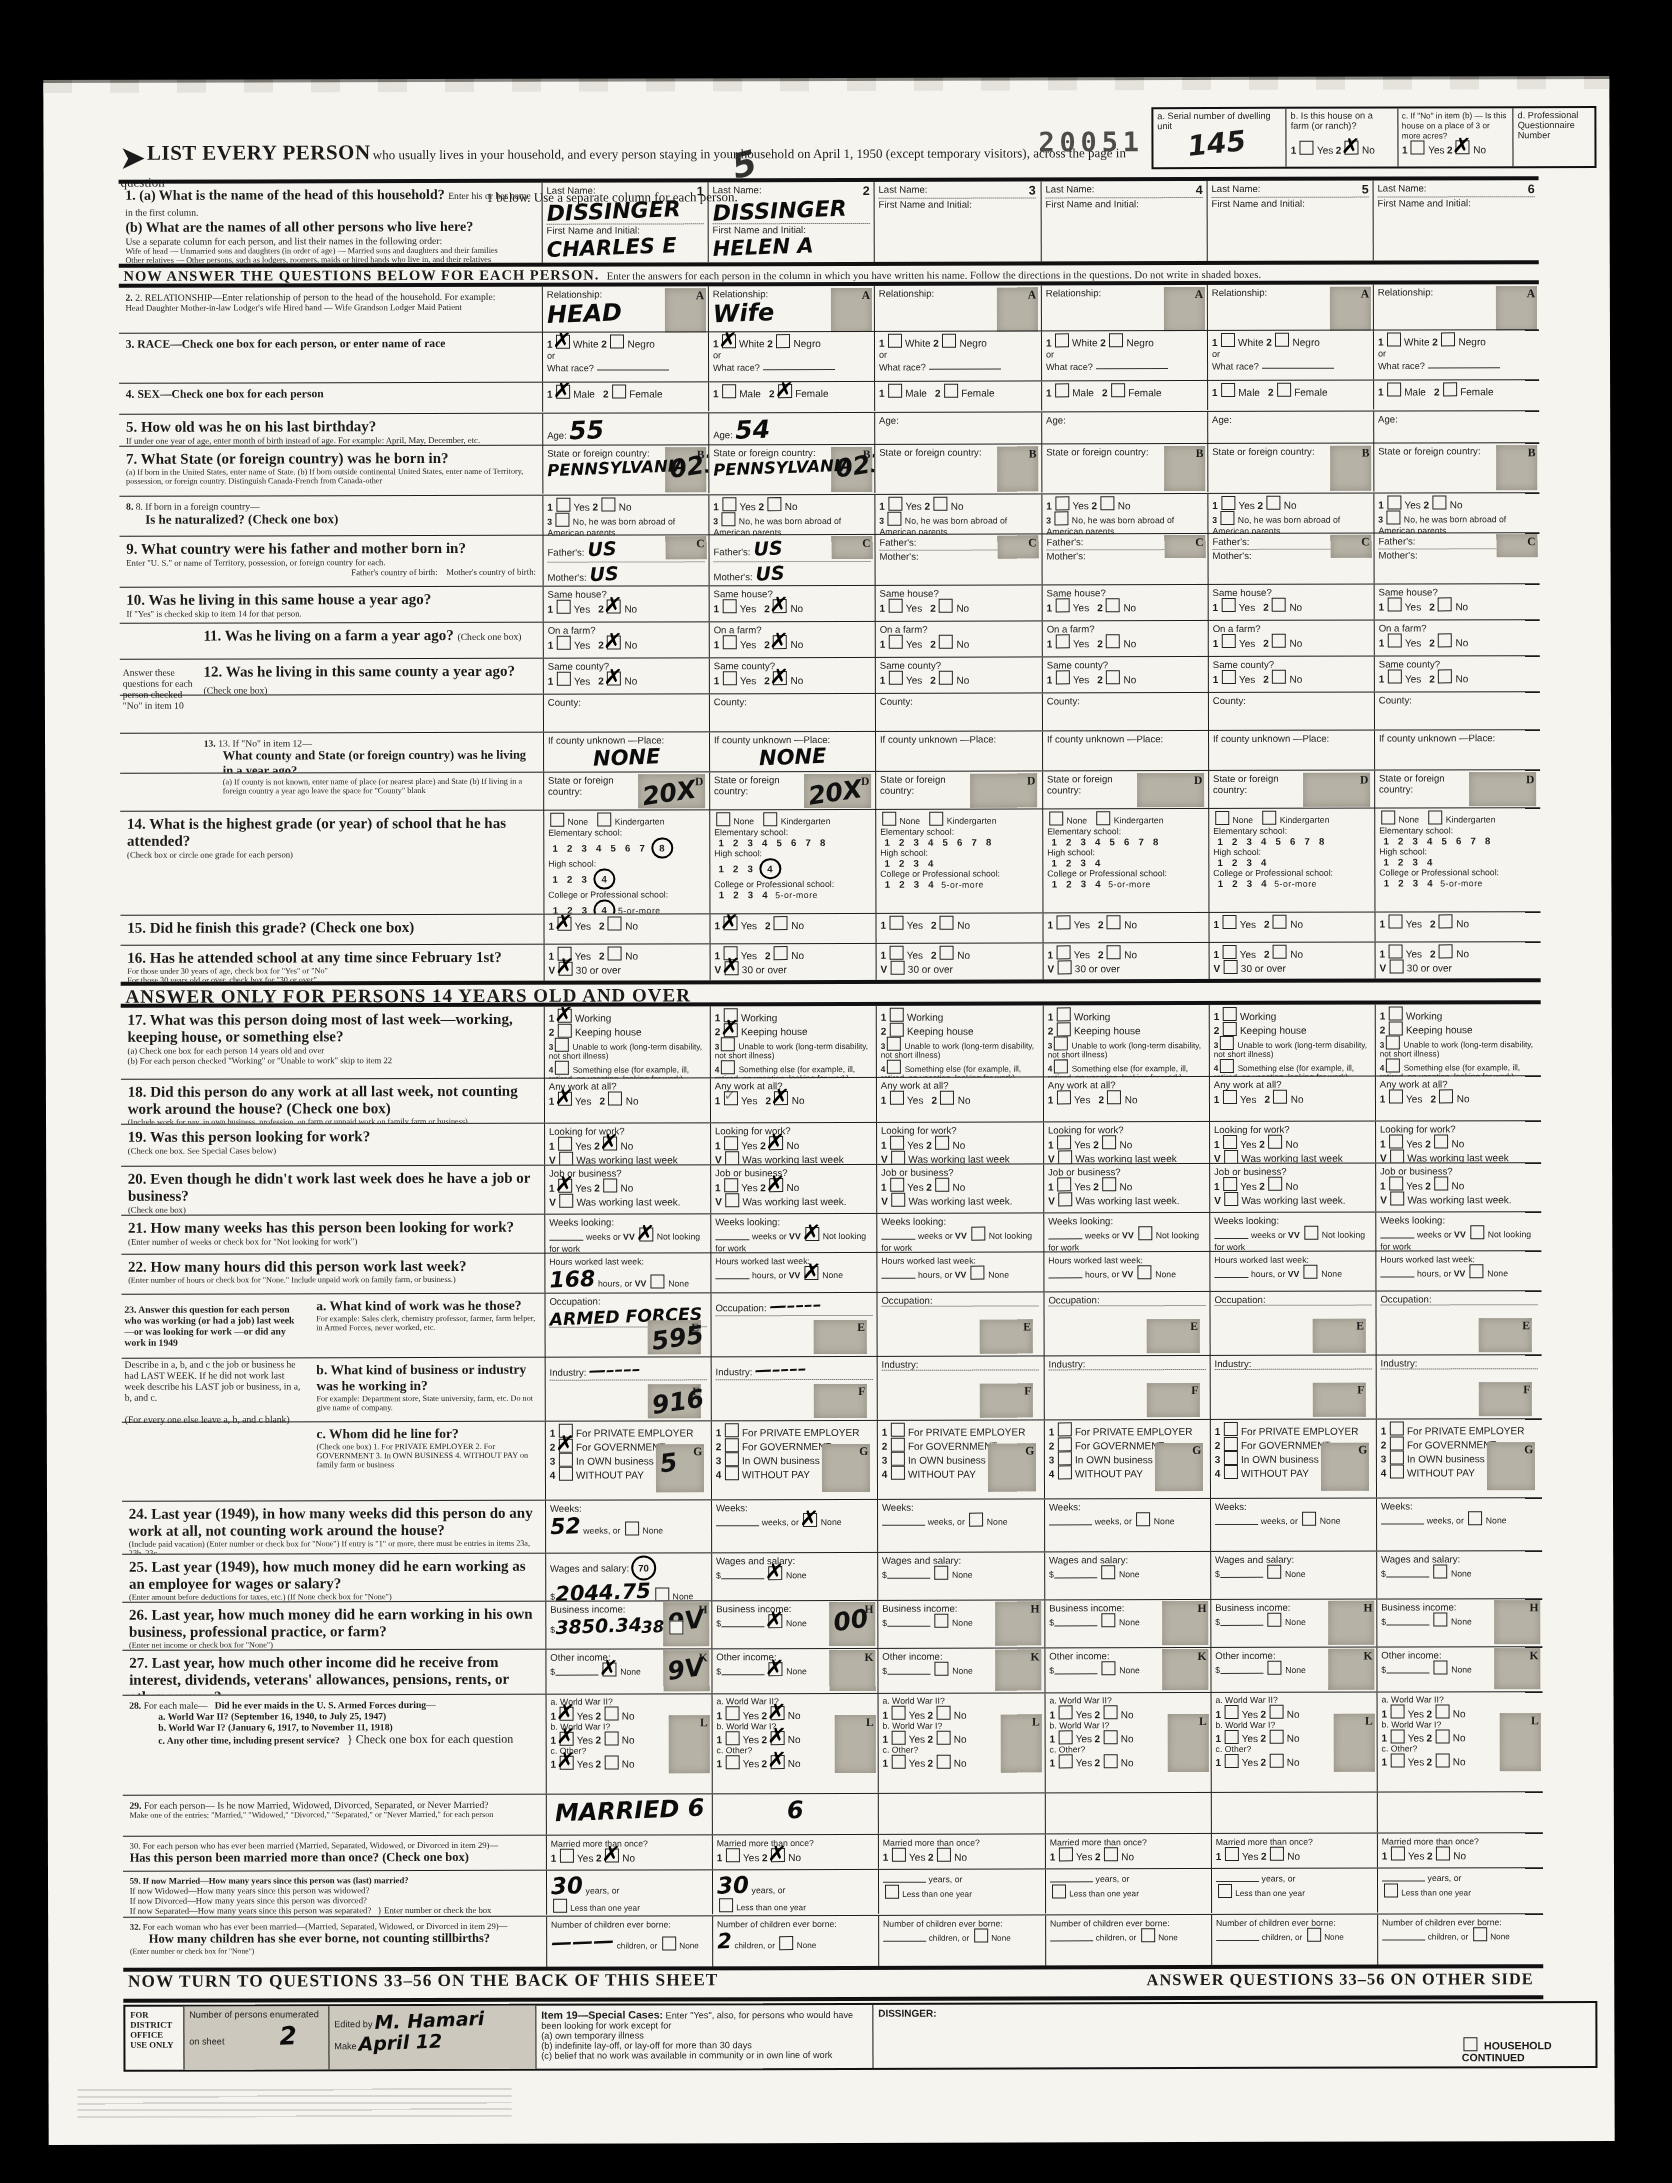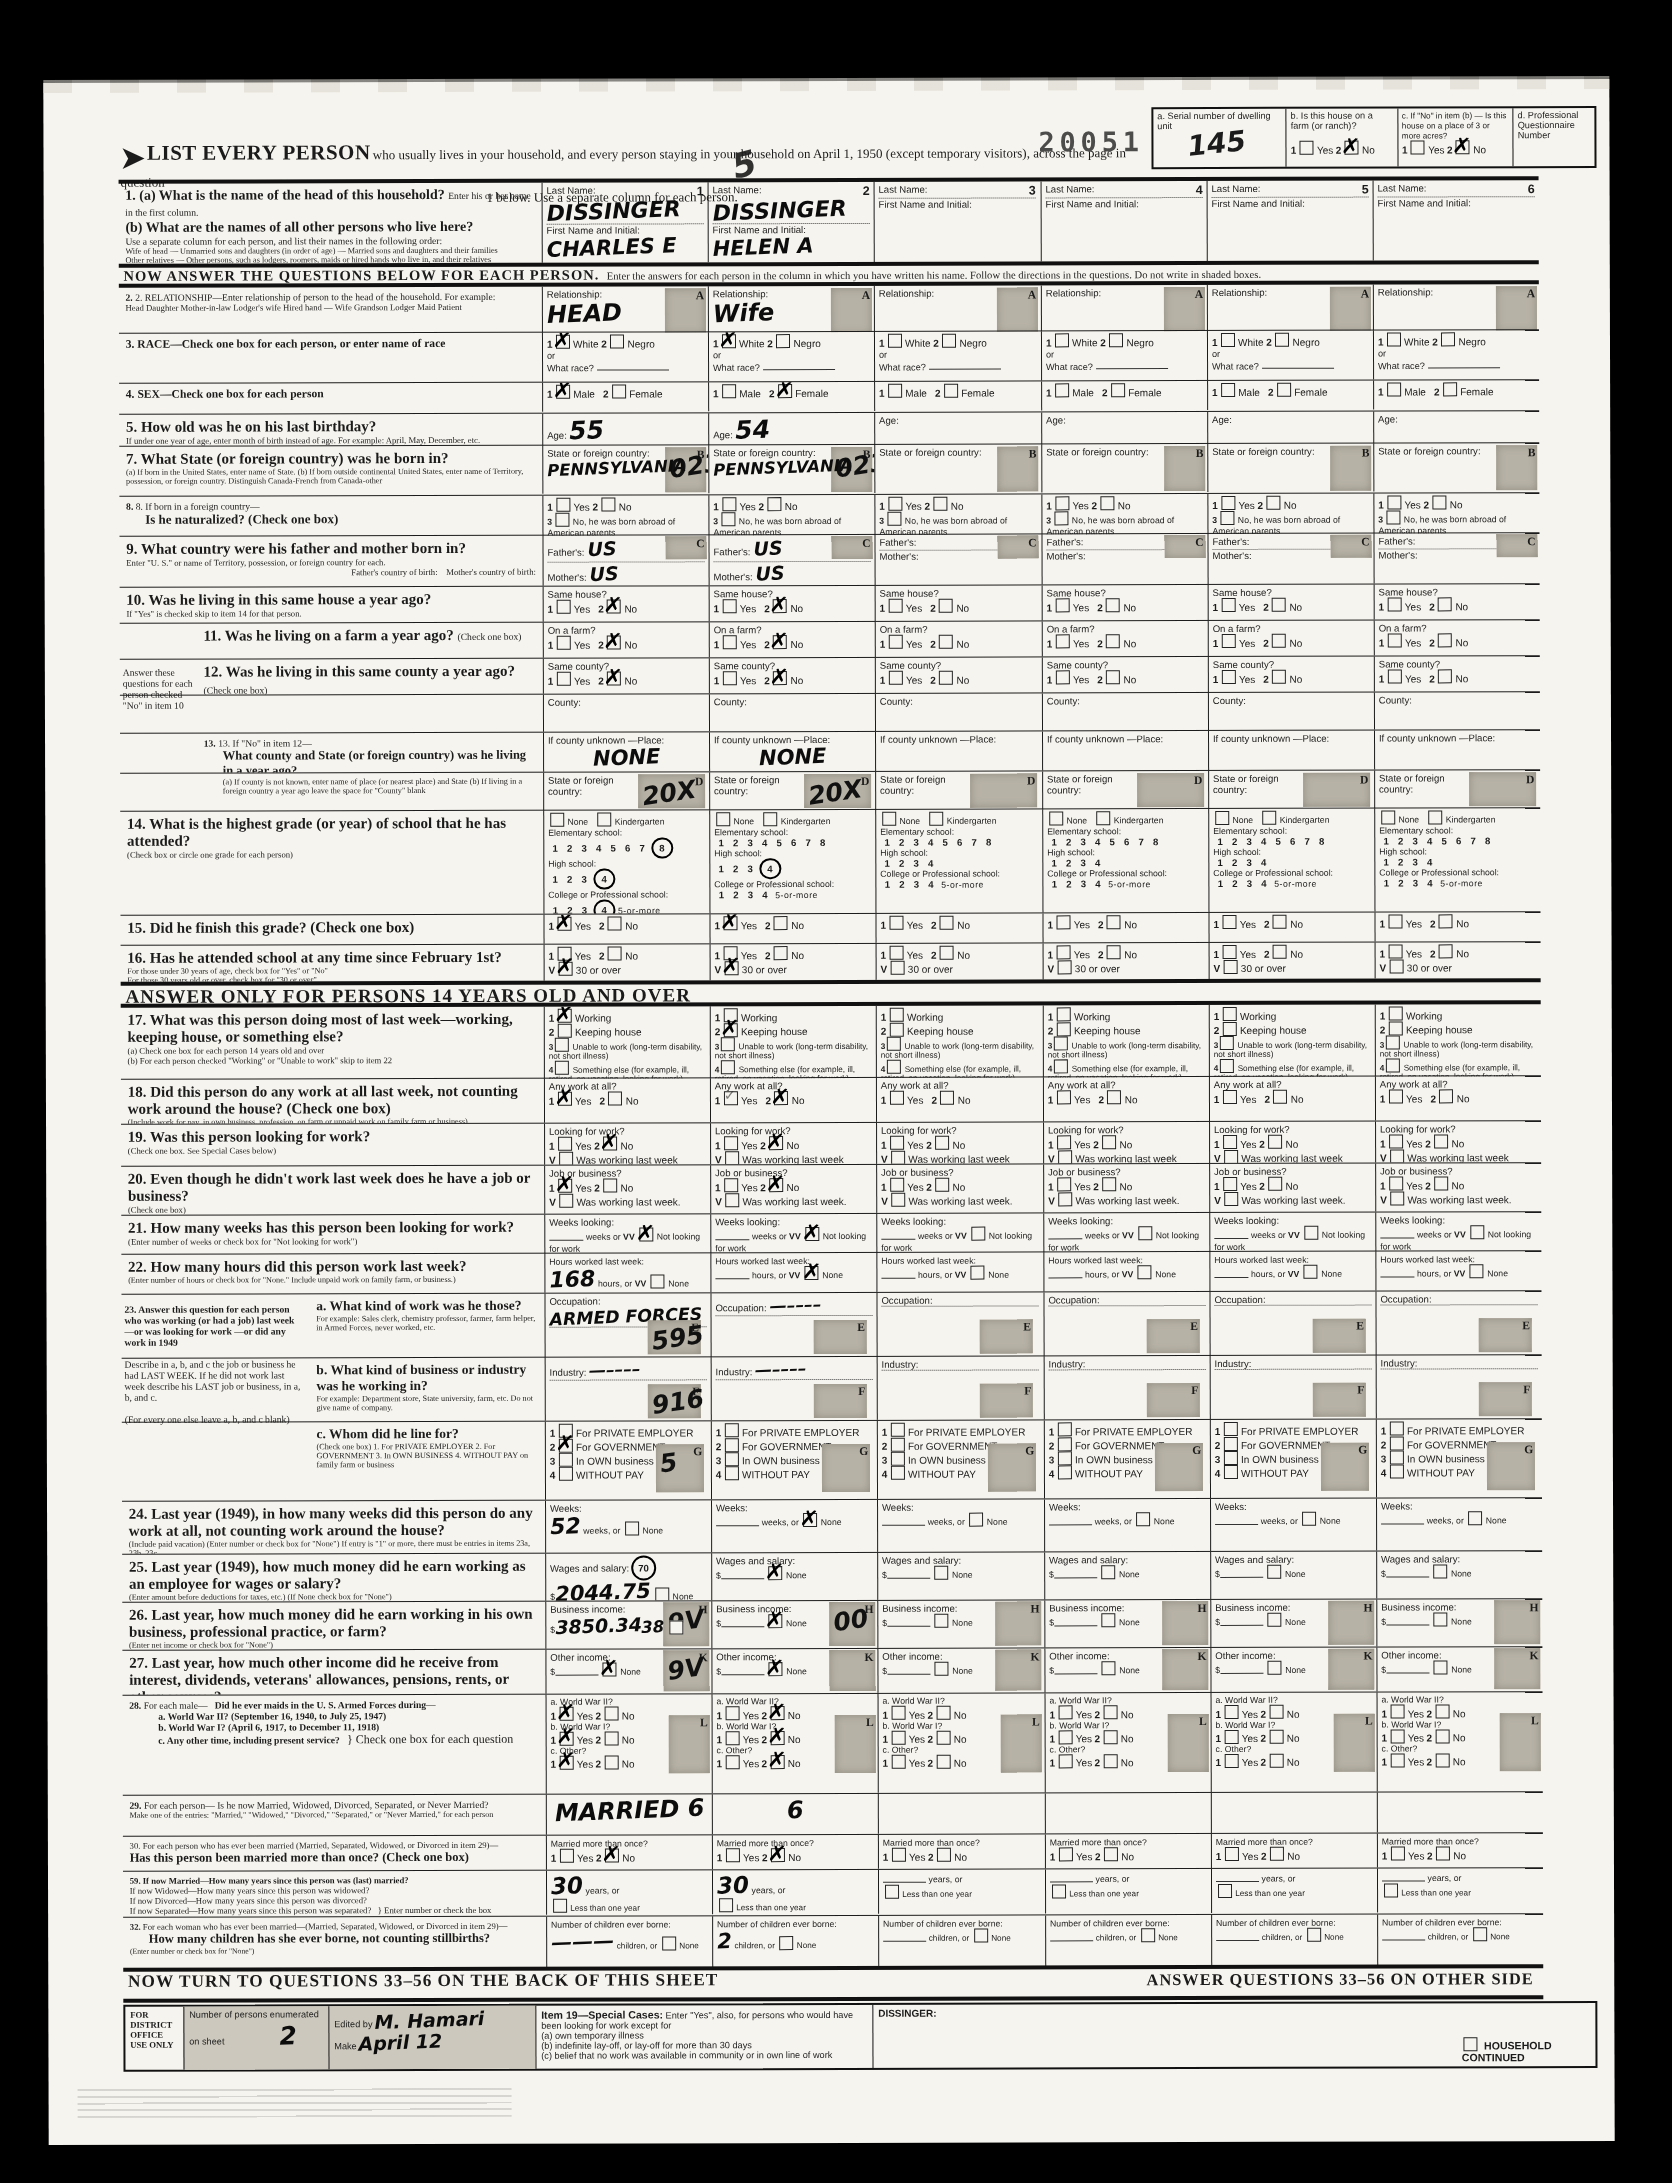--- a/index.html
+++ b/index.html
@@ -722,21 +722,21 @@
         <div class="pc" style="left:1088px"><span>Other income:</span><div class="shade" style="width:46px;height:41px;right:1.9px;top:1px">
             <span class="ltr">K</span>
           </div><br><span style="font-size:8.7px">$</span><span class="dashline"></span> <span class="cb"></span><span style="font-size:8.7px">None</span></div>
         <div class="pc" style="left:1254px"><span>Other income:</span><div class="shade" style="width:46px;height:41px;right:1.9px;top:1px">
             <span class="ltr">K</span>
           </div><br><span style="font-size:8.7px">$</span><span class="dashline"></span> <span class="cb"></span><span style="font-size:8.7px">None</span></div>
       </div>
       <div class="row" style="top:1515px;height:100px">
         <div class="q">
           <div class="qs"><b>28.</b> For each male— &nbsp; <b>Did he ever maids in the U. S. Armed Forces during—</b></div>
-          <div class="qs" style="margin-left:29px"><b>a. World War II?   (September 16, 1940, to July 25, 1947)</b><br><b>b. World War I?   (April 6, 1917, to December 11, 1918)</b><br><b>c. Any other time, including present service?</b> &nbsp; <span style="font-size:12px">}&nbsp;Check one box for each question</span></div>
+          <div class="qs" style="margin-left:29px"><b>a. World War II?   (September 16, 1940, to July 25, 1947)</b><br><b>b. World War I?   (January 6, 1917, to November 11, 1918)</b><br><b>c. Any other time, including present service?</b> &nbsp; <span style="font-size:12px">}&nbsp;Check one box for each question</span></div>
         </div>
         <div class="pc" style="left:423px">
           <div style="font-size:8.7px">a. World War II?<br><span class="opt"><b>1</b><span class="cb"><span class="x">✗</span></span><span>Yes</span></span> <span class="opt"><b>2</b><span class="cb"></span><span>No</span></span></div>
           <div style="font-size:8.7px">b. World War I?<br><span class="opt"><b>1</b><span class="cb"><span class="x">✗</span></span><span>Yes</span></span> <span class="opt"><b>2</b><span class="cb"></span><span>No</span></span></div>
           <div style="font-size:8.7px">c. Other?<br><span class="opt"><b>1</b><span class="cb"><span class="x">✗</span></span><span>Yes</span></span> <span class="opt"><b>2</b><span class="cb"></span><span>No</span></span></div>
           <div class="shade" style="width:41px;height:58px;right:1.9px;top:21px">
             <span class="ltr">L</span>
           </div>
         </div>
         <div class="pc" style="left:589px">

